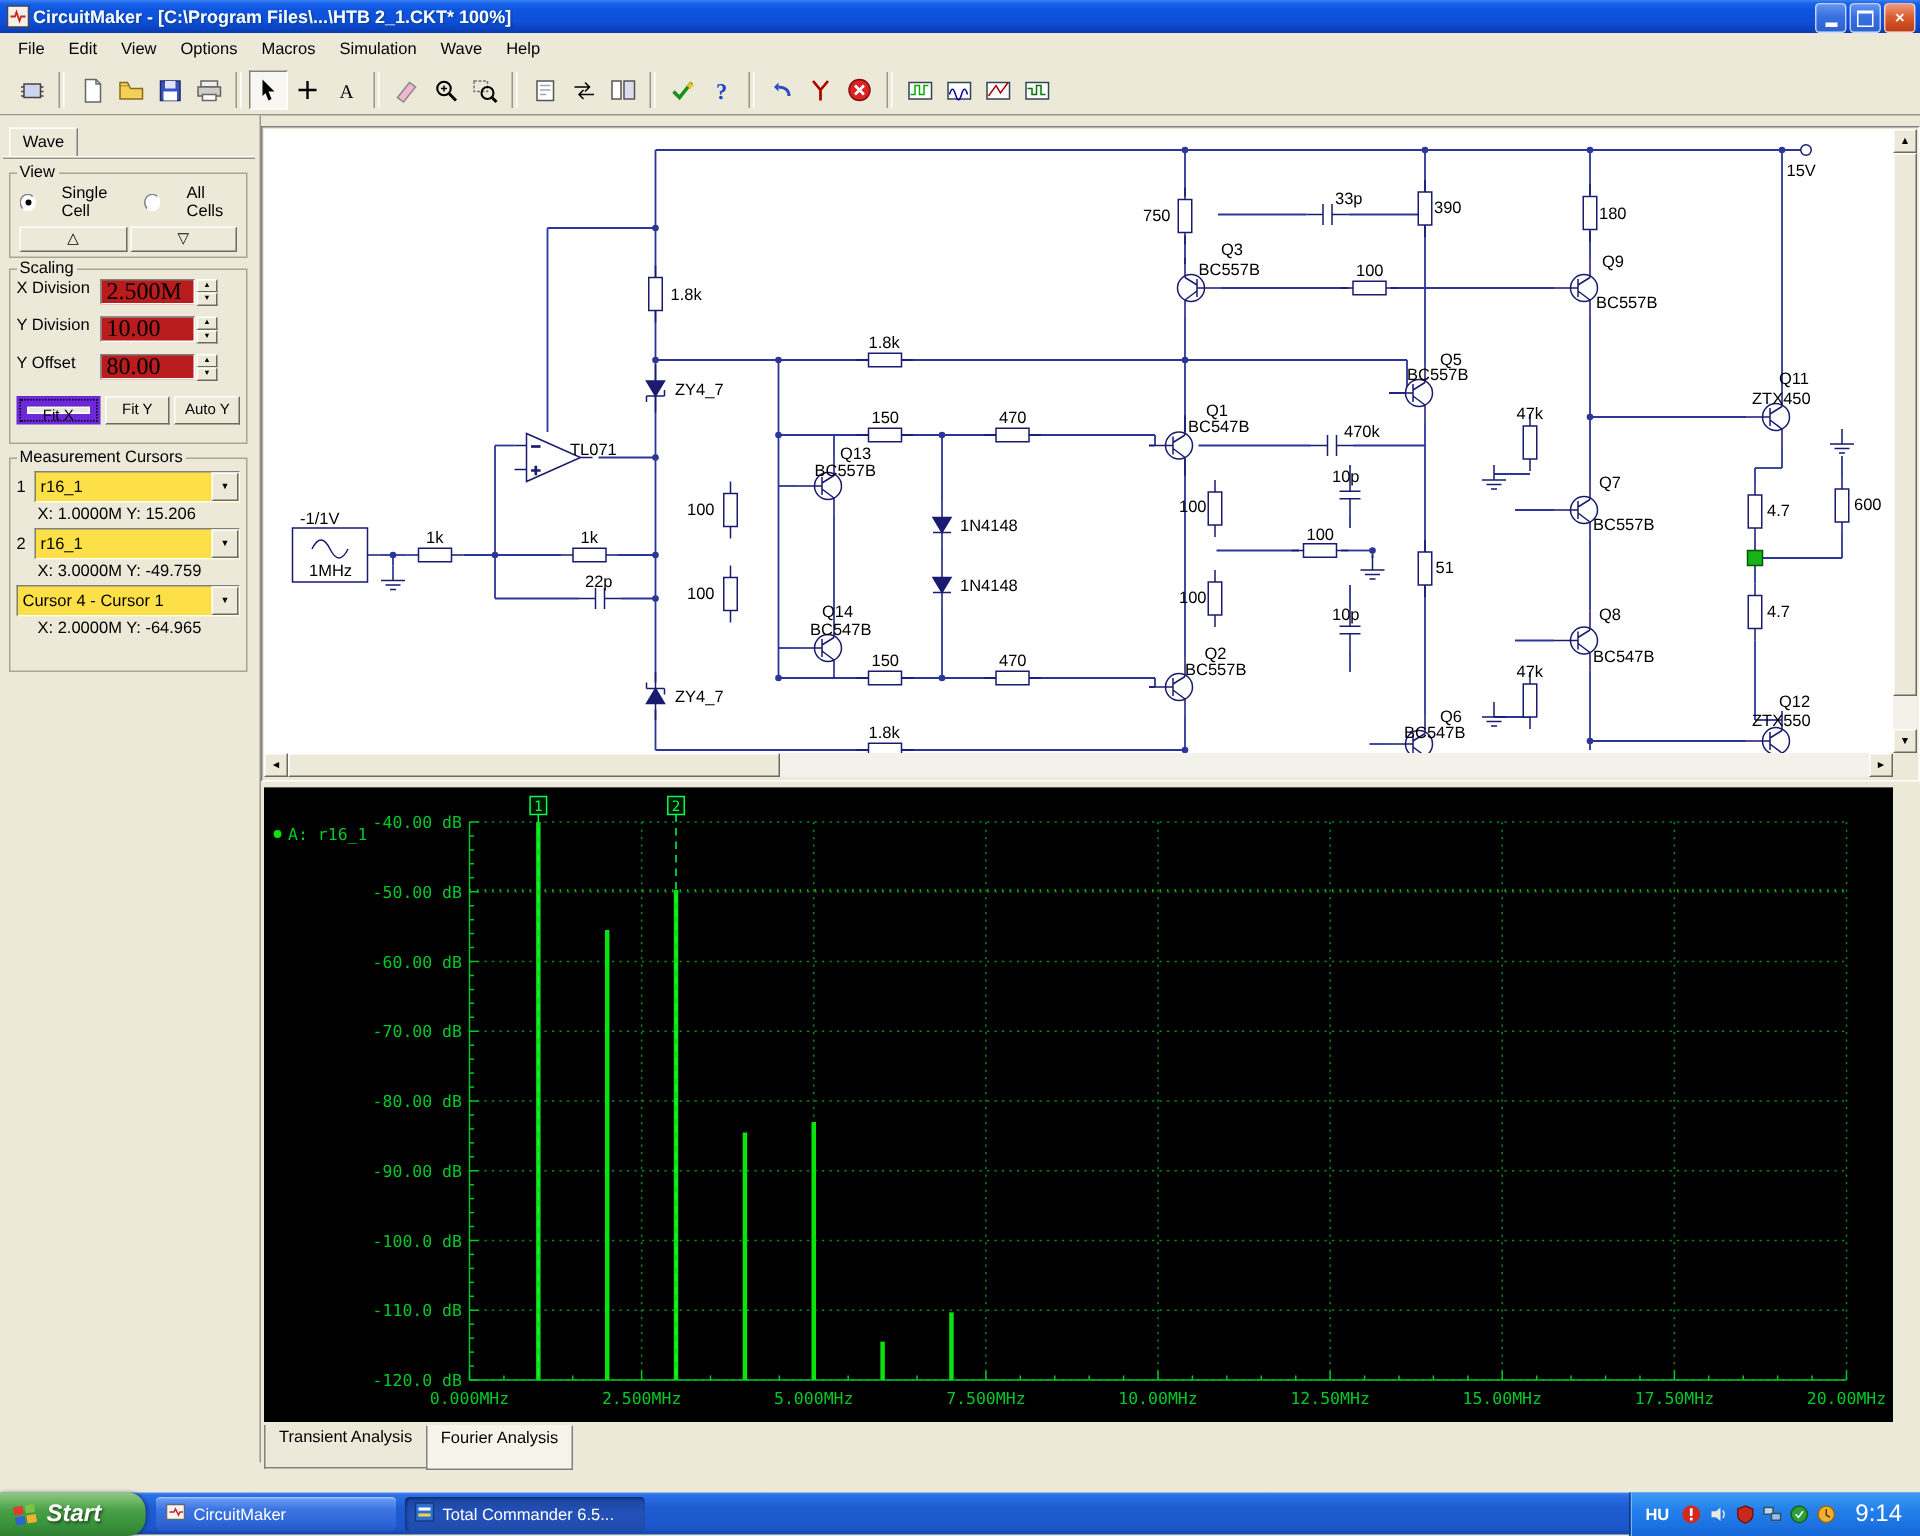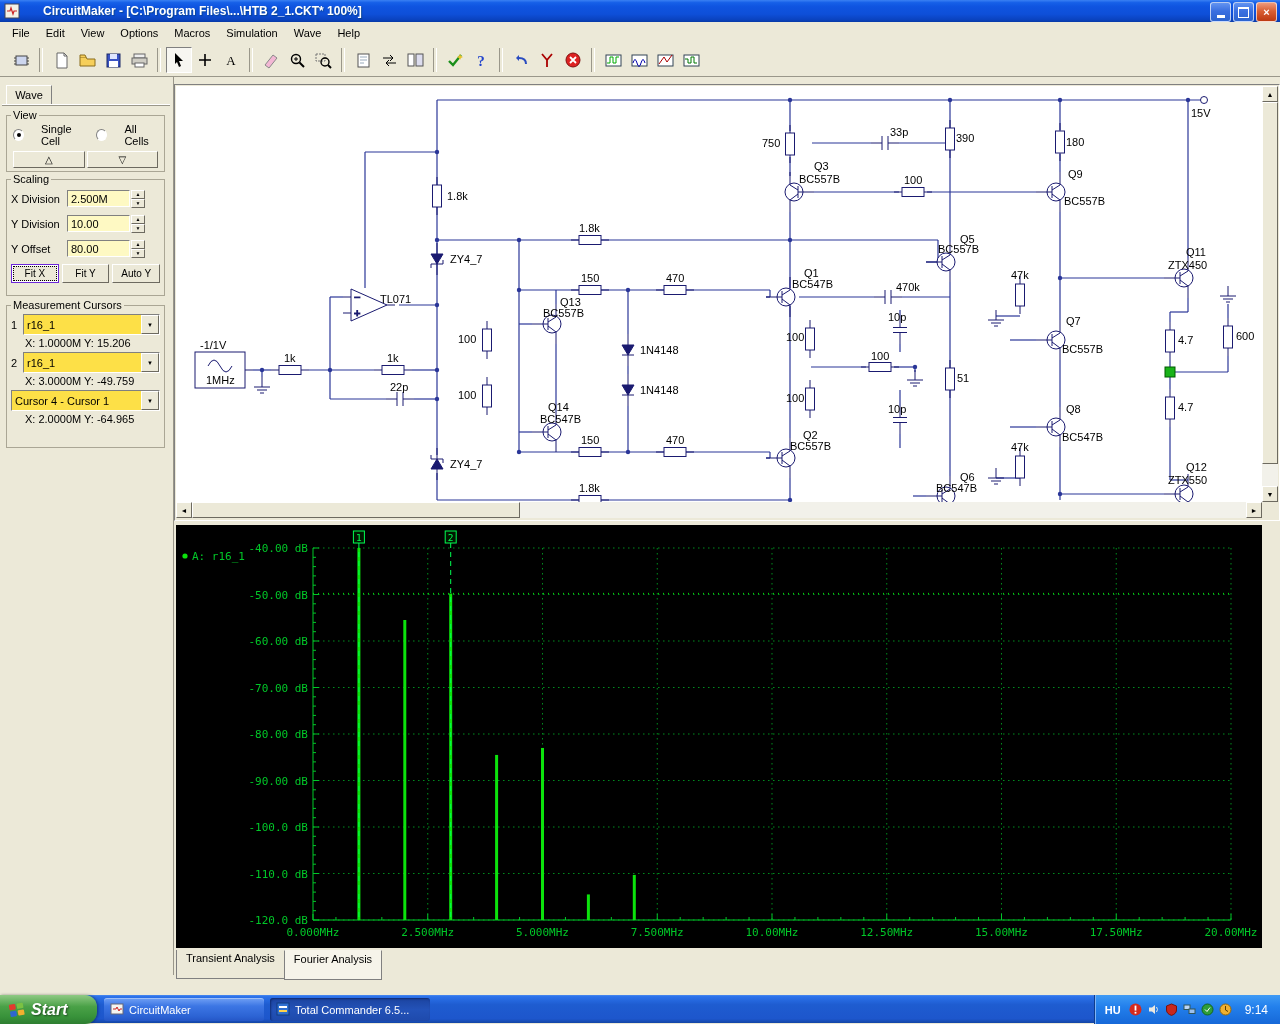--- a/index.html
+++ b/index.html
@@ -3,21 +3,21 @@
 <meta charset="utf-8">
 <style>
   html,body{margin:0;padding:0;width:1280px;height:1024px;overflow:hidden;
     font-family:"Liberation Sans",sans-serif;font-size:11px;background:#ECE9D8;color:#000}
   #app{position:absolute;left:0;top:0;width:1280px;height:1024px}
 
   
   #titlebar{position:absolute;left:0;top:0;width:1280px;height:22px;
     background:linear-gradient(180deg,#3a81f3 0%,#1660e8 12%,#0f54e0 30%,#0e4fd8 65%,#0a42be 90%,#0839a6 100%);
     display:flex;align-items:center;padding-left:4px;box-sizing:border-box}
-  #title-text{color:#fff;font-weight:bold;font-size:12px;margin-left:23px;text-shadow:1px 1px 1px #0336;white-space:nowrap}
+  #title-text{color:#fff;font-weight:bold;font-size:12px;margin-left:2px;text-shadow:1px 1px 1px #0336;white-space:nowrap}
   #winbtns{position:absolute;right:3px;top:2px;display:flex;gap:2px}
   .wbtn{width:19px;height:18px;border-radius:3px;border:1px solid #ffffffaa;color:#fff;
     background:linear-gradient(180deg,#6394f1,#3a6fe0 45%,#2b63cf);display:flex;align-items:center;justify-content:center;
     font-size:11px;font-weight:bold;line-height:1;cursor:default}
   .wbtn.close{background:linear-gradient(180deg,#ee9a7c,#d95f33 45%,#bd3a12)}
   .wbtn .minbar{width:8px;height:3px;background:#fff;margin-top:8px}
   .wbtn .maxbox{width:9px;height:8px;border:1px solid #fff;border-top:2px solid #fff}
 
   
   #menubar{position:absolute;left:0;top:22px;width:1280px;height:22px;background:#ECE9D8;
@@ -41,29 +41,29 @@
   #grpView{top:32px;height:56px}
   #grpScale{top:96px;height:116px}
   #grpCur{top:222px;height:142px}
   .radios{display:flex;gap:8px;margin:1px 0 4px 2px}
   .radio{display:flex;align-items:center;gap:17px}
   .rb{width:10px;height:10px;border-radius:50%;background:#fff;border:1px solid;border-color:#808080 #fff #fff #808080;position:relative}
   .rb.on:after{content:"";position:absolute;left:2.5px;top:2.5px;width:4px;height:4px;border-radius:50%;background:#000}
   .updownrow{display:flex;gap:2px;margin:2px 2px 0 2px}
   .btn{font-family:"Liberation Sans",sans-serif;font-size:10px;background:#ECE9D8;border:1px solid;border-color:#fff #6d6a60 #6d6a60 #fff;padding:1px 2px}
   .btn.half{flex:1;height:17px;line-height:12px}
-  .srow{display:flex;align-items:center;height:25px}
+  .srow{display:flex;height:25px}
   .srow .slbl{width:56px}
-  .sinput{width:58px;height:15px;background:#fef9c3;border:1px solid;border-color:#808080 #fff #fff #808080;
-    font-size:11px;padding:0 0 0 3px;font-family:Liberation Sans, sans-serif}
+  .sinput{width:58px;height:15px;background:#b91c1c;border:1px solid;border-color:#808080 #fff #fff #808080;
+    font-size:16px;padding:0 0 0 3px;font-family:Liberation Serif, serif}
   .spin{display:flex;flex-direction:column;width:14px;height:18px;margin-left:1px}
   .spin span{flex:1;font-size:5px;line-height:7px;text-align:center;background:#ECE9D8;border:1px solid;border-color:#fff #6d6a60 #6d6a60 #fff}
   .fitrow{display:flex;gap:3px;margin-top:3px}
   .fitrow .btn{flex:1;height:19px}
-  .btn.focused{outline:1px dotted #000;outline-offset:-3px;border:1px solid #6d28d9;box-shadow:inset 0 0 0 1px #fff}
+  .btn.focused{outline:1px dotted #000;outline-offset:-3px;border:7px solid #6d28d9;box-shadow:inset 0 0 0 1px #fff}
   .crow{display:flex;align-items:center;gap:4px;margin-top:2px}
   .cidx{width:8px}
   .combo{display:flex;flex:1;height:19px;background:#fde047;border:1px solid;border-color:#808080 #fff #fff #808080;align-items:center}
   .cval{flex:1;padding-left:3px;white-space:nowrap;overflow:hidden}
   .cbtn{width:16px;height:17px;background:#ECE9D8;border:1px solid;border-color:#fff #6d6a60 #6d6a60 #fff;
     font-size:6px;display:flex;align-items:center;justify-content:center}
   .creading{margin:2px 0 3px 14px}
 
   
   #schemwrap{position:absolute;left:174px;top:84px;width:1106px;height:437px;background:#ECE9D8;
@@ -91,21 +91,21 @@
   #startbtn svg{margin:0 4px 0 7px}
   .task{position:absolute;top:3px;height:23px;width:160px;border-radius:3px;color:#fff;
     background:linear-gradient(180deg,#71a1f5,#3c76e4 35%,#2c63d4 80%,#2456c6);
     display:flex;align-items:center;gap:5px;padding:0 6px;box-sizing:border-box;
     box-shadow:inset 0 1px 0 #ffffff55;font-size:11px;white-space:nowrap;overflow:hidden}
   .task.active{background:linear-gradient(180deg,#1c44a0,#2352b8 50%,#1e4aac);box-shadow:inset 1px 1px 2px #00114488}
   #tray{position:absolute;right:0;top:0;height:29px;display:flex;align-items:center;gap:6px;padding:0 12px 0 10px;
     background:linear-gradient(180deg,#3f9bf5 0%,#2380ec 40%,#1668d8 100%);
     border-left:1px solid #0f3c8c;box-shadow:inset 1px 0 0 #7fb4f7;color:#fff}
   .tico{width:14px;height:14px;display:flex;align-items:center;justify-content:center}
-  #clock{margin-left:6px;font-size:12px}
+  #clock{margin-left:6px;font-size:16px}
   #lang{font-size:11px;font-weight:bold;margin-right:2px}
 </style>
 </head>
 <body>
 
 <div id="app">
 
   <div id="titlebar">
     <svg width="16" height="16" viewBox="0 0 16 16">
       <rect x="1" y="1" width="14" height="14" fill="#f4f2e6" stroke="#445"></rect>

